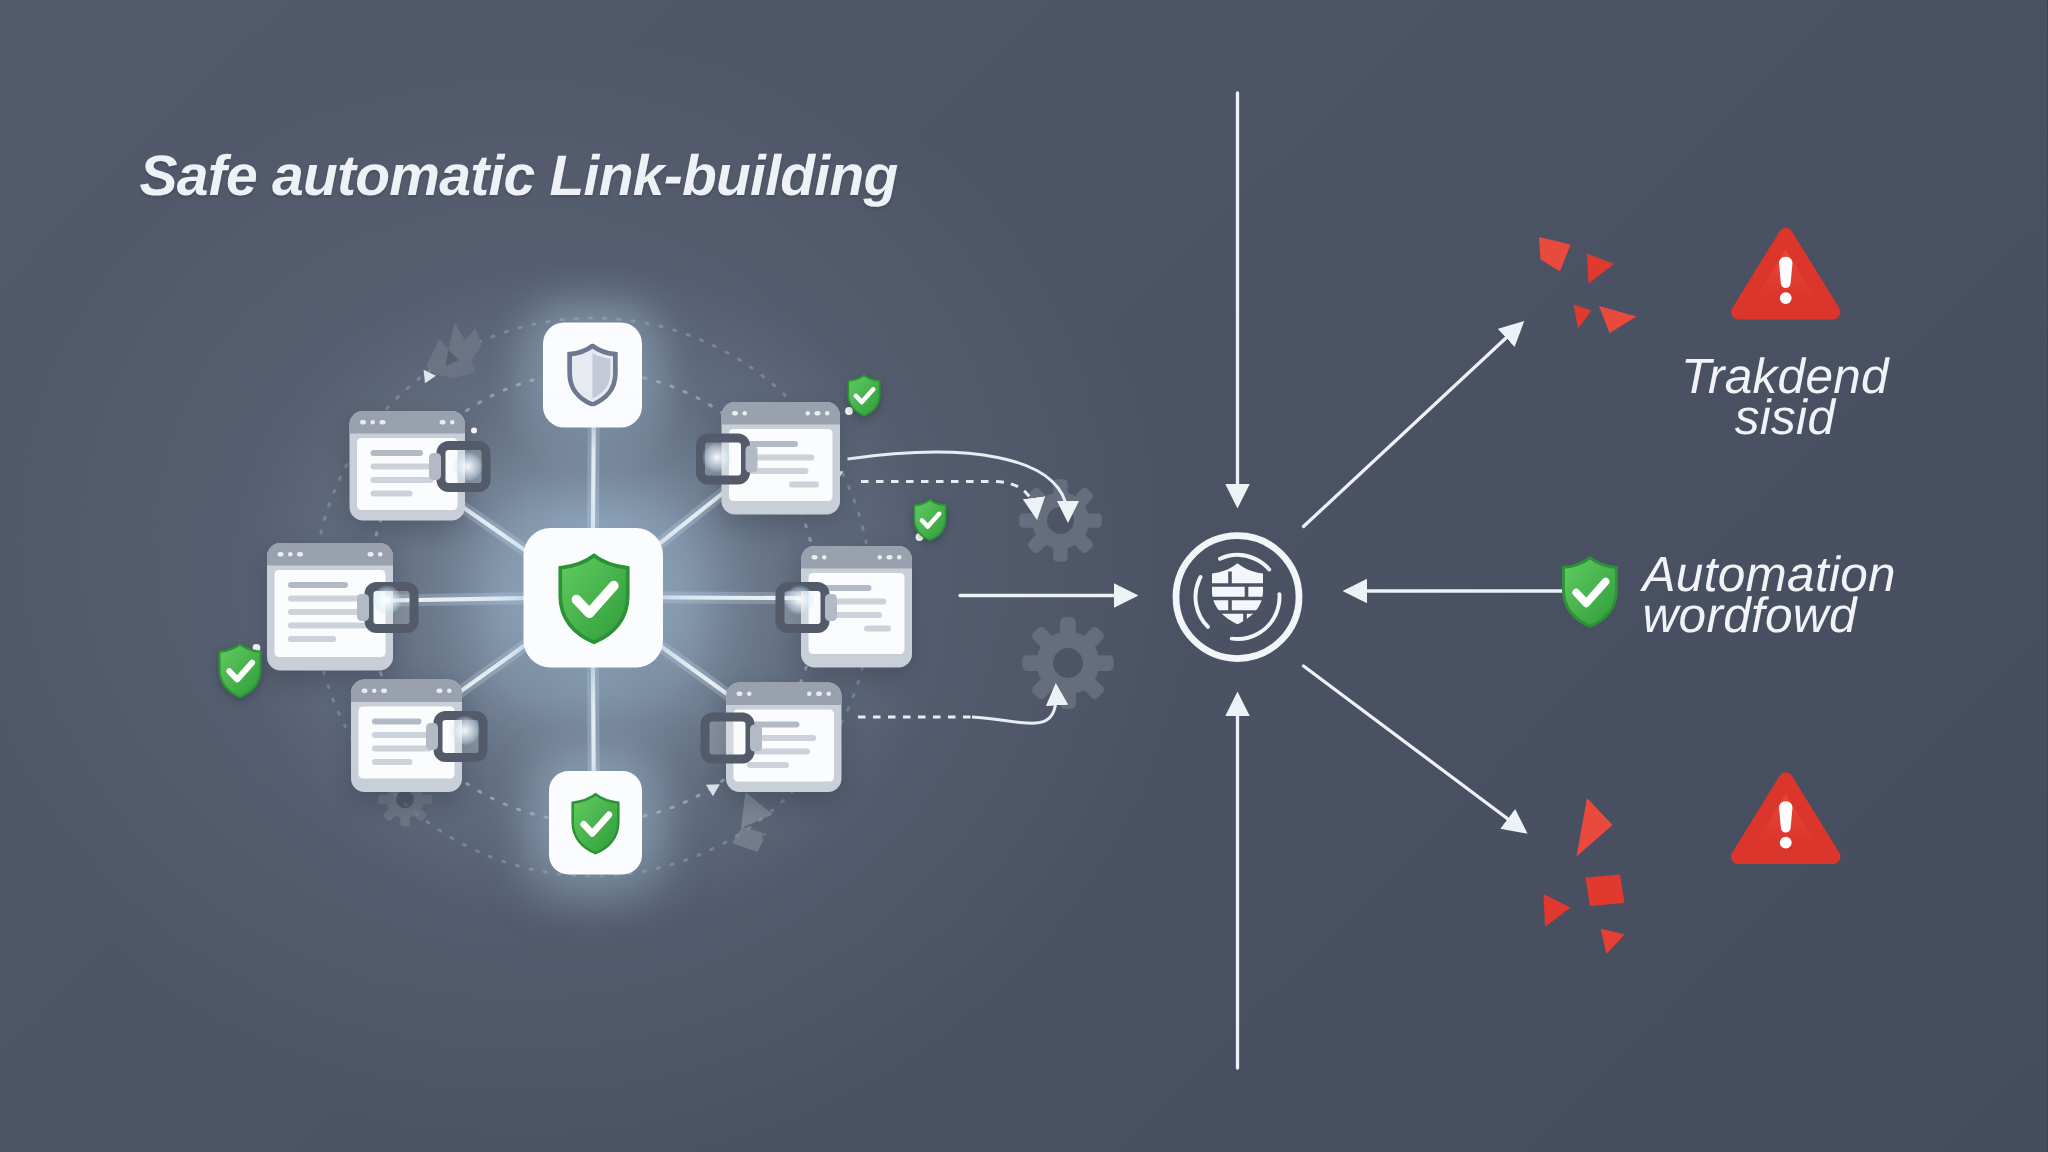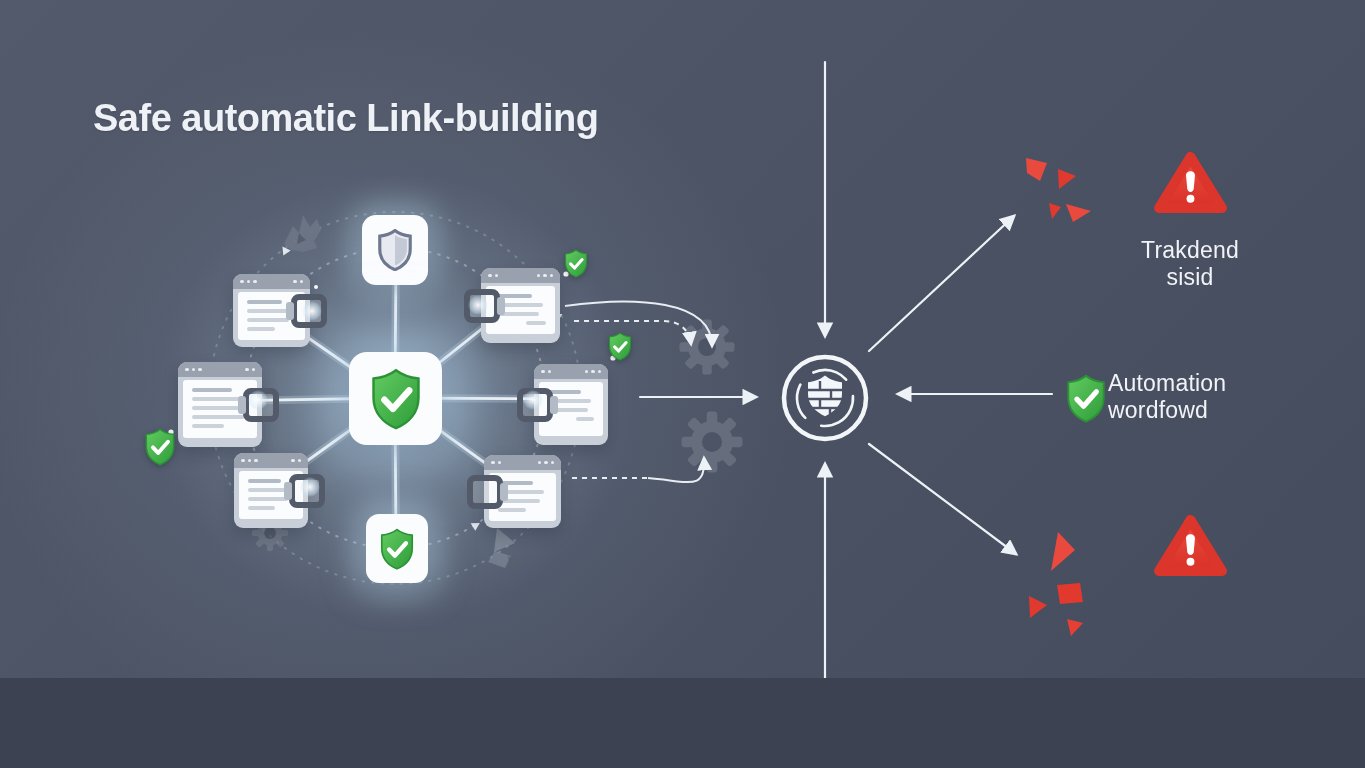--- a/index.html
+++ b/index.html
@@ -1,20 +1,20 @@
 <!DOCTYPE html>
 <html><head>
 <meta charset="utf-8">
 <style>
   html,body{margin:0;padding:0;background:#3c4252;font-family:"Liberation Sans",sans-serif;}
-  .scene{position:relative;width:1365px;height:678px;overflow:hidden;
+  .scene{position:relative;width:1365px;height:768px;overflow:hidden;
     background:
       radial-gradient(340px 320px at 395px 398px, rgba(190,216,235,.28), rgba(190,216,235,0) 70%),
       radial-gradient(560px 520px at 390px 400px, rgba(150,180,205,.22), rgba(150,180,205,0) 72%),
-      linear-gradient(135deg,#535a6b 0%,#4c5364 48%,#454c5d 100%);}
+      linear-gradient(135deg,#535a6b 0%,#4c5364 48%,#454c5d 100%); font-style: italic;}
   svg.layer{position:absolute;left:0;top:0;z-index:1;}
   .title{position:absolute;left:93px;top:72px;z-index:3;font-size:38px;font-weight:700;
     letter-spacing:-.5px;color:#eef1f6;text-shadow:0 1px 2px rgba(0,0,0,.15);}
   
   .node{position:absolute;z-index:2;background:#fbfcfe;display:flex;align-items:center;justify-content:center;}
   .node-top{left:362px;top:215px;width:66px;height:70px;border-radius:14px;
     box-shadow:0 0 30px 10px rgba(185,214,235,.45),0 6px 14px rgba(20,25,40,.2);}
   .node-center{left:349px;top:352px;width:93px;height:93px;border-radius:18px;
     box-shadow:0 0 58px 22px rgba(180,214,238,.55),0 8px 18px rgba(20,25,40,.2);}
   .node-bottom{left:366px;top:514px;width:62px;height:69px;border-radius:13px;
@@ -46,22 +46,22 @@
   .badge{position:absolute;z-index:2;filter:drop-shadow(0 2px 3px rgba(10,15,30,.3));}
   
   .glow{position:absolute;z-index:3;width:20px;height:20px;border-radius:50%;transform:translate(-50%,-50%);
     background:radial-gradient(circle,rgba(255,255,255,.95),rgba(205,233,250,.4) 55%,rgba(205,233,250,0) 72%);
     filter:blur(.5px);}
   
   .outcome{position:absolute;z-index:2;color:#f1f3f7;}
   .oc-center{width:144px;text-align:center;}
   .oc1{left:1118px;top:148px;}
   .oc3{left:1118px;top:511px;}
-  .oc2{left:1064px;top:370px;display:flex;align-items:flex-end;}
-  .oc-label{font-size:23px;line-height:26.5px;font-weight:500;letter-spacing:.2px;}
+  .oc2{left:1038px;top:370px;display:flex;align-items:flex-start;gap:13px;}
+  .oc-label{font-size:33px;line-height:26.5px;font-weight:500;letter-spacing:.2px;}
   .oc1 .oc-label{margin-top:18px;}
   .oc3 .oc-label{margin-top:16px;}
   .oc-label span{display:block;}
   .oc2 .oc-label{text-align:left;}
 </style>
 </head>
 <body>
 
 <div class="scene">
 

